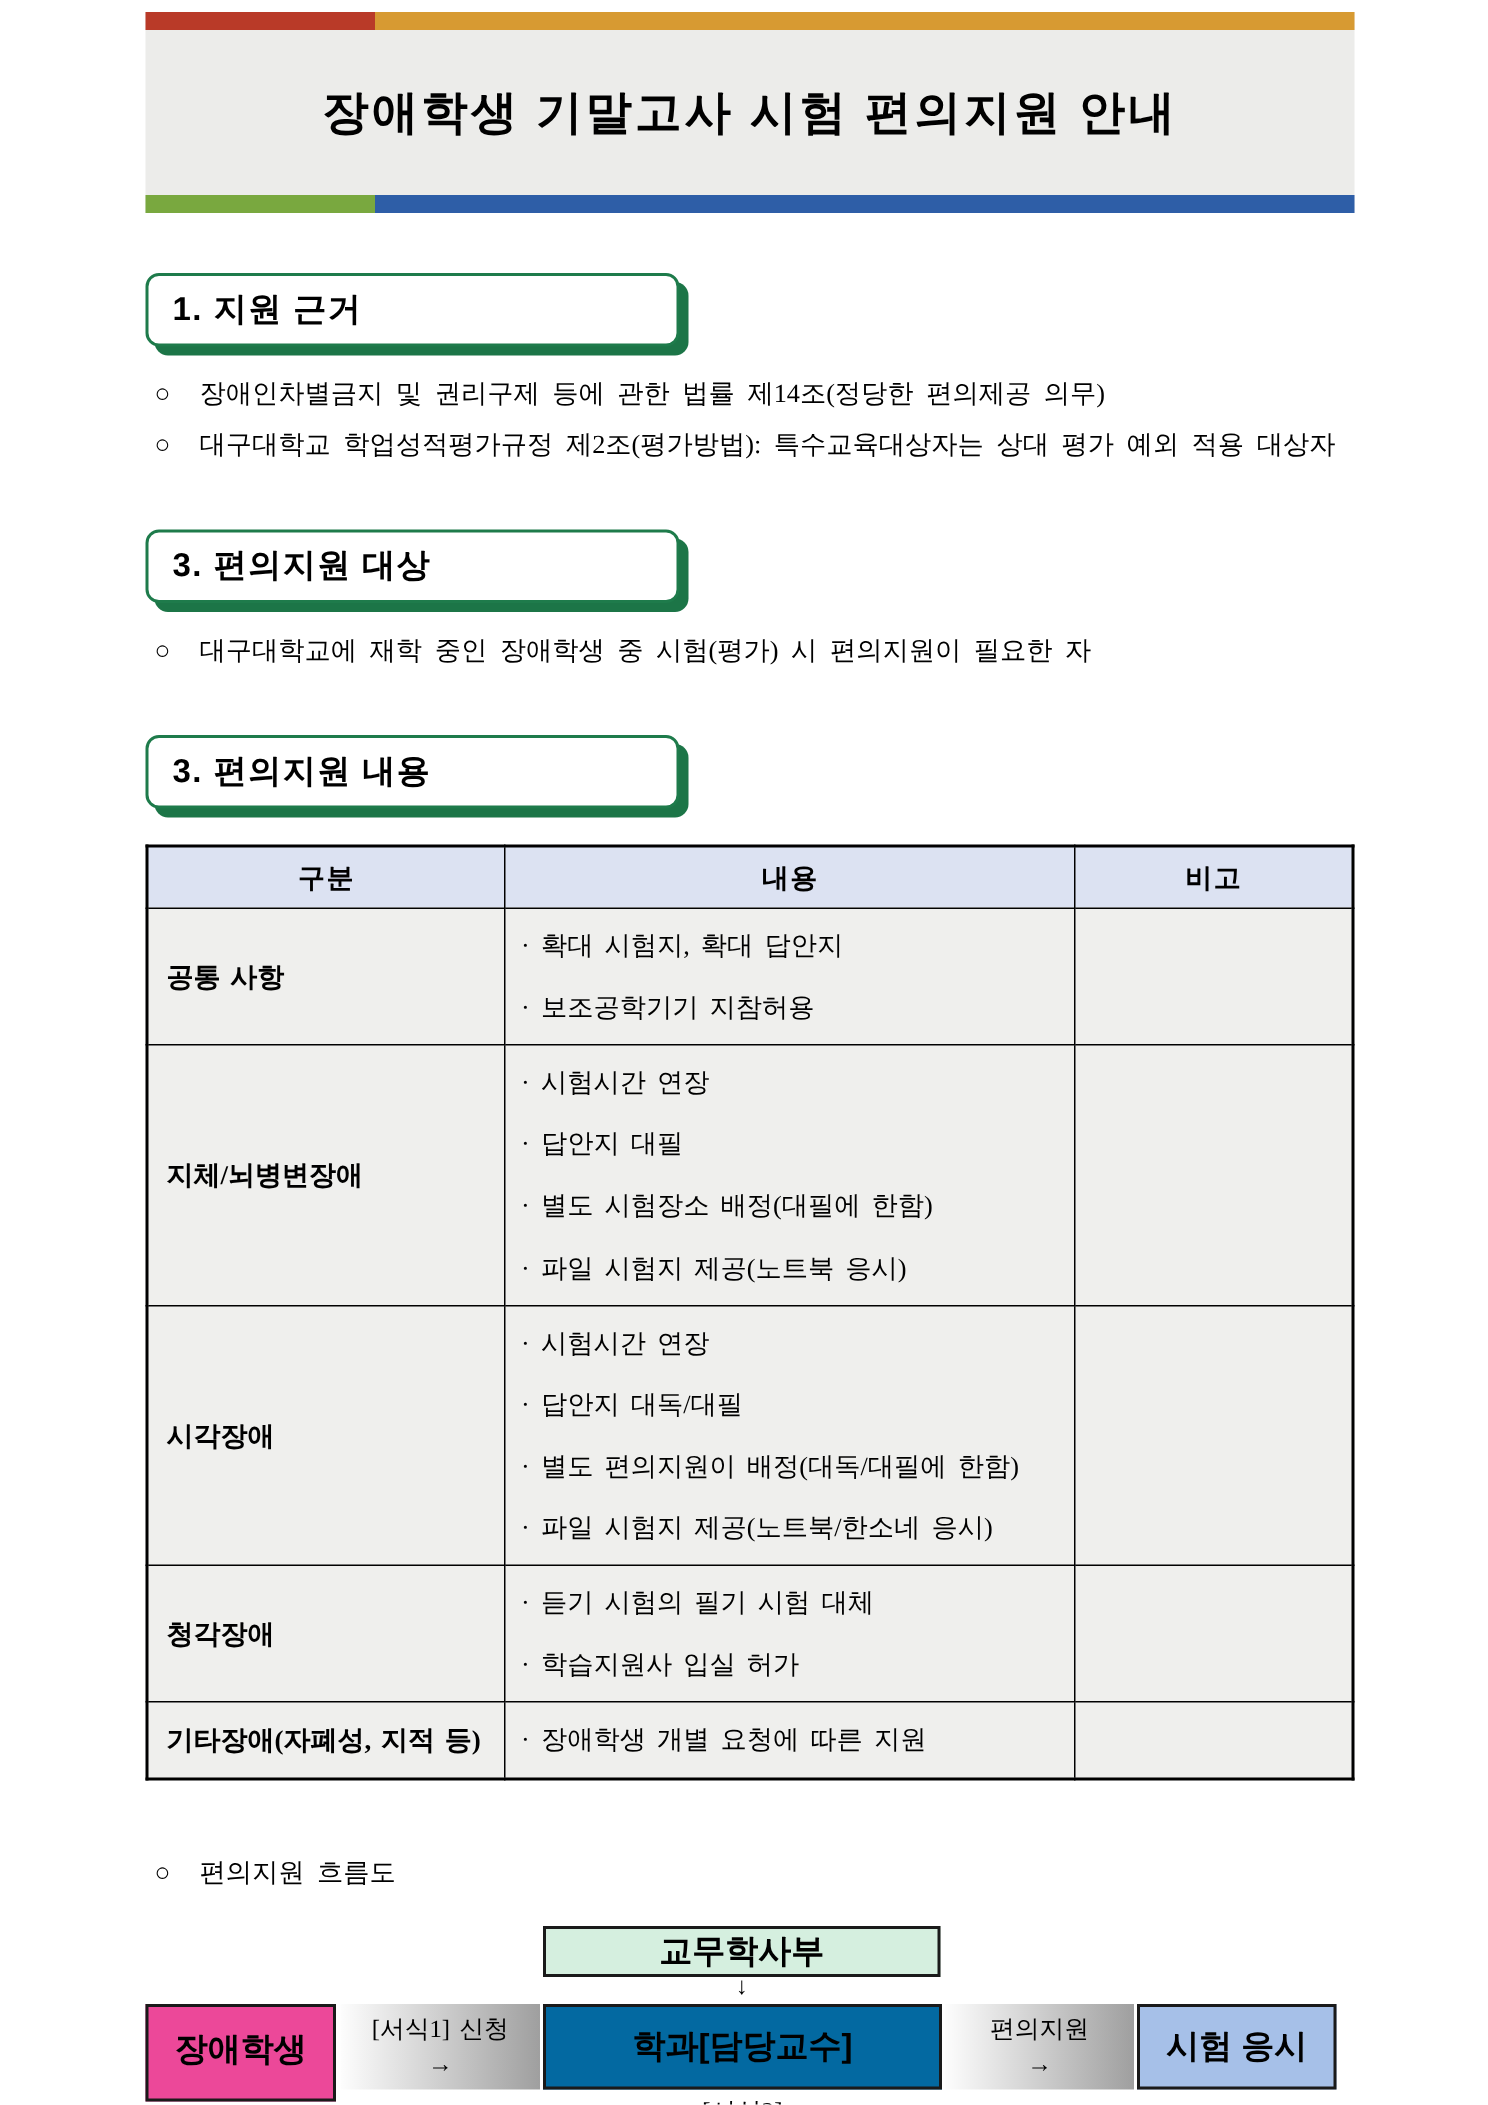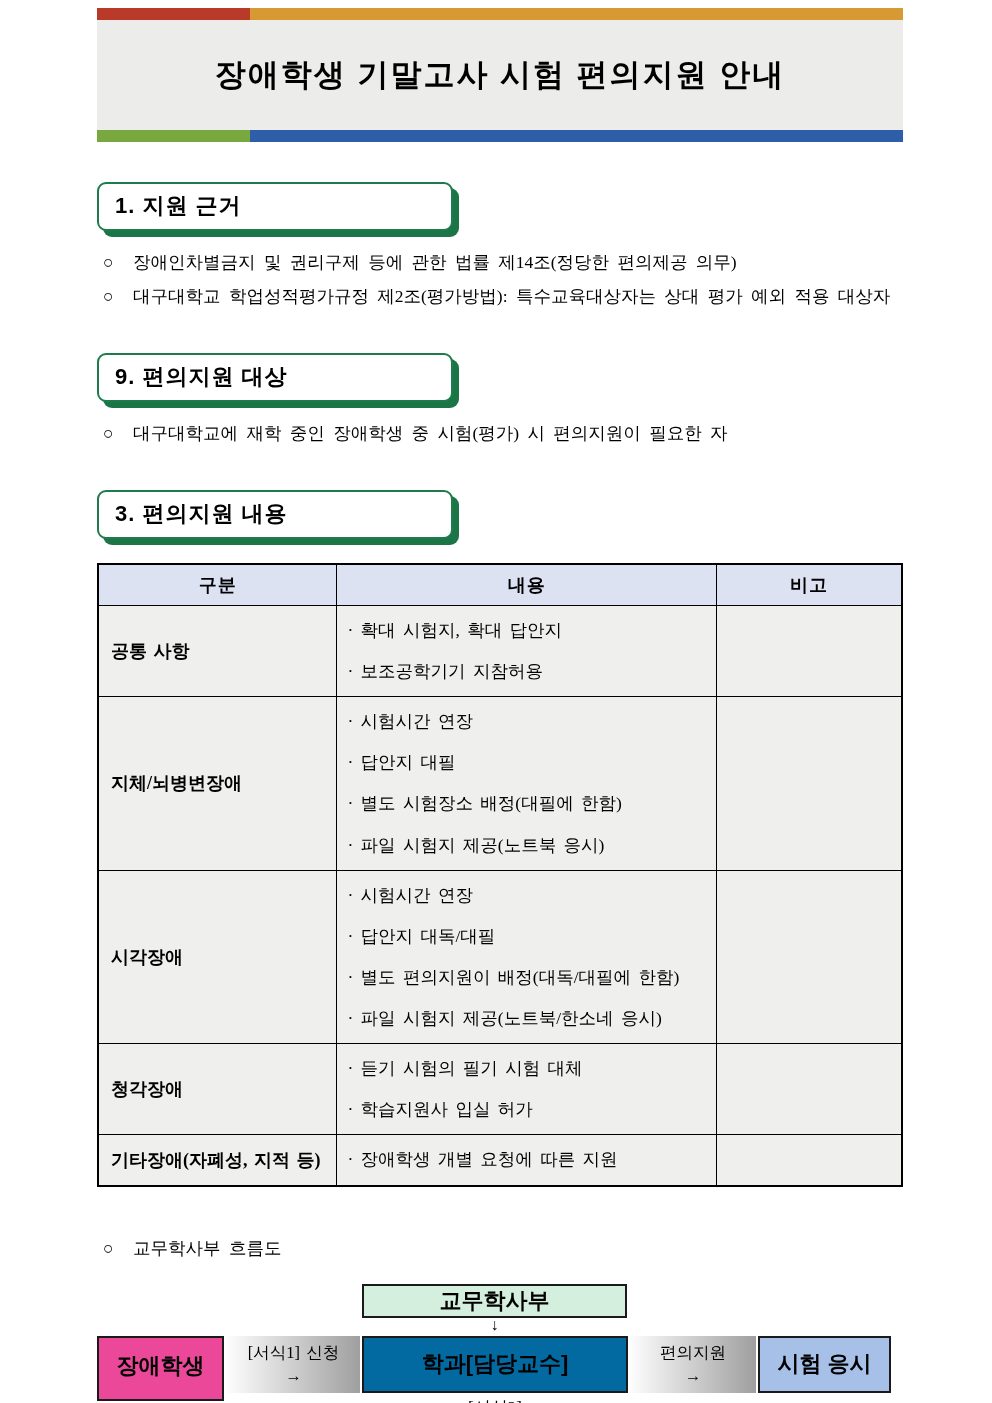--- a/index.html
+++ b/index.html
@@ -122,21 +122,21 @@
       <span class="bullet-glyph">○</span>
       <span class="bullet-text">장애인차별금지 및 권리구제 등에 관한 법률 제14조(정당한 편의제공 의무)</span>
     </div>
     <div class="bullet-line">
       <span class="bullet-glyph">○</span>
       <span class="bullet-text">대구대학교 학업성적평가규정 제2조(평가방법): 특수교육대상자는 상대 평가 예외 적용 대상자</span>
     </div>
   </div>
 
   <div class="sec-box">
-    <span>9. 편의지원 대상</span>
+    <span>3. 편의지원 대상</span>
   </div>
   <div class="bullets">
     <div class="bullet-line">
       <span class="bullet-glyph">○</span>
       <span class="bullet-text">대구대학교에 재학 중인 장애학생 중 시험(평가) 시 편의지원이 필요한 자</span>
     </div>
   </div>
 
   <div class="sec-box">
     <span>3. 편의지원 내용</span>
@@ -198,21 +198,21 @@
           <div class="t-line">· 장애학생 개별 요청에 따른 지원</div>
         </td>
         <td></td>
       </tr>
     </tbody>
   </table>
 
   <div class="bullets flow-heading">
     <div class="bullet-line">
       <span class="bullet-glyph">○</span>
-      <span class="bullet-text">교무학사부 흐름도</span>
+      <span class="bullet-text">편의지원 흐름도</span>
     </div>
   </div>
 
   <div class="flowchart">
     <div class="fc-box fc-mint">교무학사부</div>
     <div class="fc-downarrow">↓</div>
 
     <div class="fc-box fc-student">장애학생</div>
     <div class="fc-conn fc-conn1">
       <span>[서식1] 신청</span>

